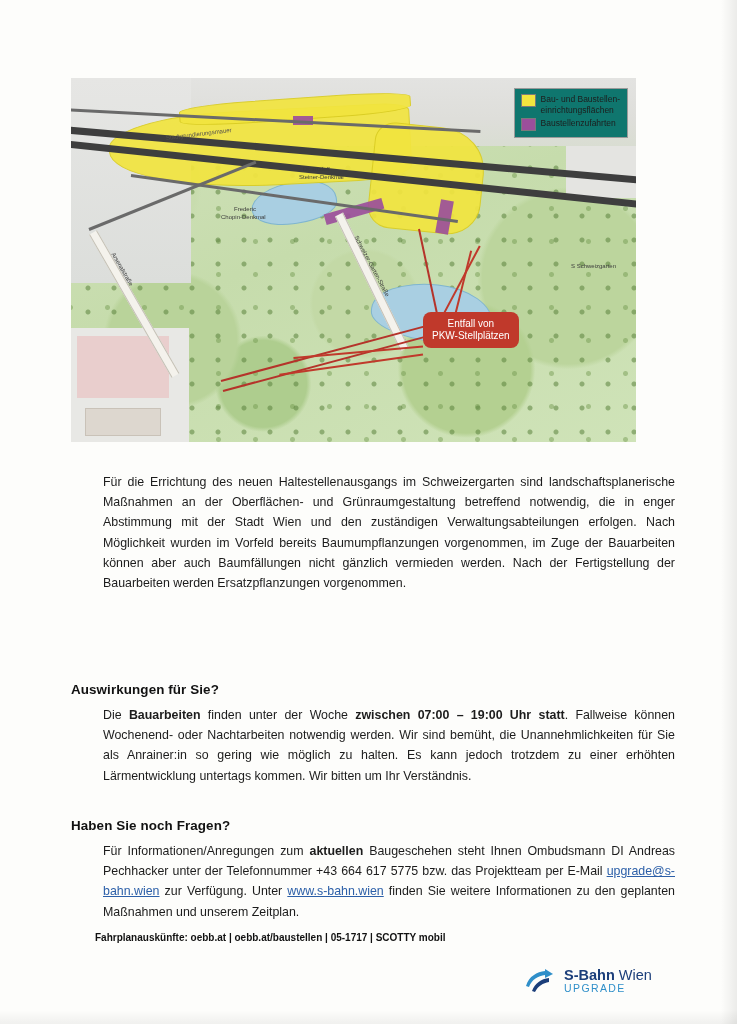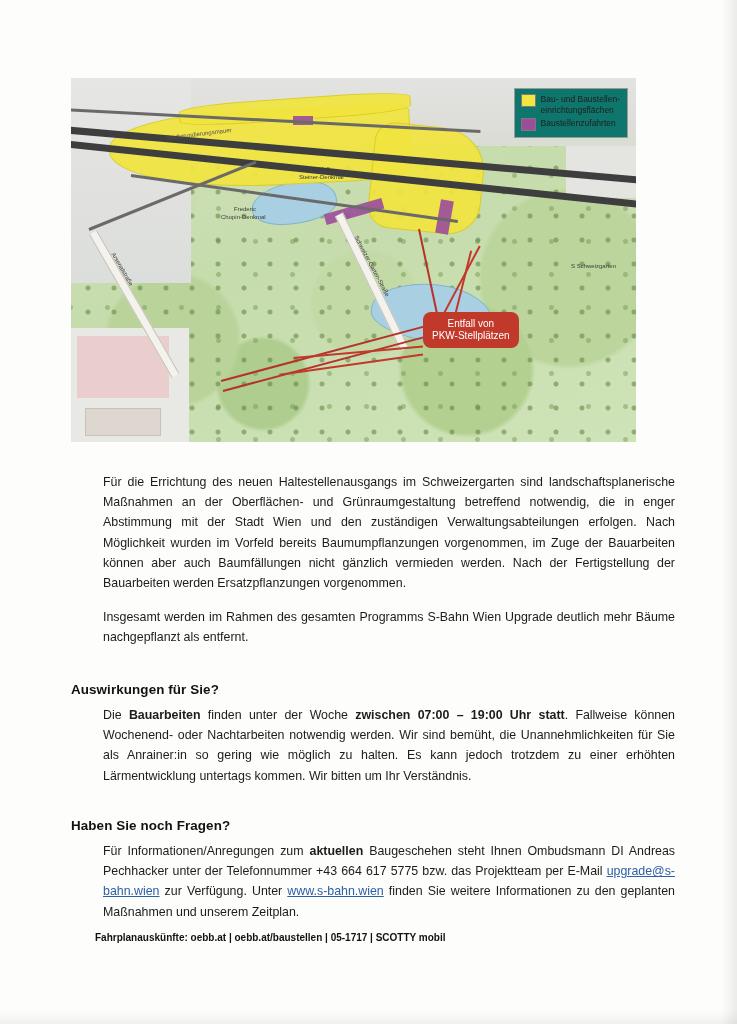--- a/index.html
+++ b/index.html
@@ -311,34 +311,47 @@
     </div>
 
     <div class="callout" style="white-space:pre-line;">Entfall von
 PKW-Stellplätzen</div>
   </div>
 
   <div class="body-block para1">
     <span>Für die Errichtung des neuen Haltestellenausgangs im Schweizergarten sind landschaftsplanerische Maßnahmen an der Oberflächen- und Grünraumgestaltung betreffend notwendig, die in enger Abstimmung mit der Stadt Wien und den zuständigen Verwaltungsabteilungen erfolgen. Nach Möglichkeit wurden im Vorfeld bereits Baumumpflanzungen vorgenommen, im Zuge der Bauarbeiten können aber auch Baumfällungen nicht gänzlich vermieden werden. Nach der Fertigstellung der Bauarbeiten werden Ersatzpflanzungen vorgenommen.</span>
   </div>
 
-  <div class="body-block para2">
-    <span>Insgesamt werden im Rahmen des gesamten Programms S-Bahn Wien Upgrade deutlich mehr Bäume nachgepflanzt als entfernt.</span>
-  </div>
 
   <h2 class="section h-auswirkungen">Auswirkungen für Sie?</h2>
 
   <div class="body-block para3">
     <span>Die </span><b>Bauarbeiten</b><span> finden unter der Woche </span><b>zwischen 07:00 – 19:00 Uhr statt</b><span>. Fallweise können Wochenend- oder Nachtarbeiten notwendig werden. Wir sind bemüht, die Unannehmlichkeiten für Sie als Anrainer:in so gering wie möglich zu halten. Es kann jedoch trotzdem zu einer erhöhten Lärmentwicklung untertags kommen. Wir bitten um Ihr Verständnis.</span>
   </div>
 
   <h2 class="section h-fragen">Haben Sie noch Fragen?</h2>
 
   <div class="body-block para4">
     <span>Für Informationen/Anregungen zum </span><b>aktuellen</b><span> Baugeschehen steht Ihnen Ombudsmann DI Andreas Pechhacker unter der Telefonnummer +43 664 617 5775 bzw. das Projektteam per E-Mail </span><a class="lnk" href="#">upgrade@s-bahn.wien</a><span> zur Verfügung. Unter </span><a class="lnk" href="#">www.s-bahn.wien</a><span> finden Sie weitere Informationen zu den geplanten Maßnahmen und unserem Zeitplan.</span>
   </div>
 
   <div class="footer-line">Fahrplanauskünfte: oebb.at | oebb.at/baustellen | 05-1717 | SCOTTY mobil</div>
 
+  <div class="logo">
+    <div class="logo-mark">
+      <svg width="34" height="30" viewBox="0 0 34 30" xmlns="http://www.w3.org/2000/svg">
+        <path d="M3 20 C6 10, 14 6, 22 5 L22 9 C15 10, 9 13, 6 21 Z" fill="#2f8fc9"></path>
+        <path d="M9 25 C12 17, 18 13, 26 12 L26 16 C20 17, 15 20, 12 26 Z" fill="#1b3e7a"></path>
+        <path d="M22 3 L30 8 L22 12 Z" fill="#2f8fc9"></path>
+      </svg>
+    </div>
+    <div class="logo-text">
+      <div class="logo-top">
+        <span class="sbahn">S-Bahn</span>
+        <span class="wien">Wien</span>
+      </div>
+      <div class="logo-sub">UPGRADE</div>
+    </div>
+  </div>
 
   <div class="scan-edge-right"></div>
   <div class="scan-edge-bottom"></div>
 </div>
 
 </body></html>

